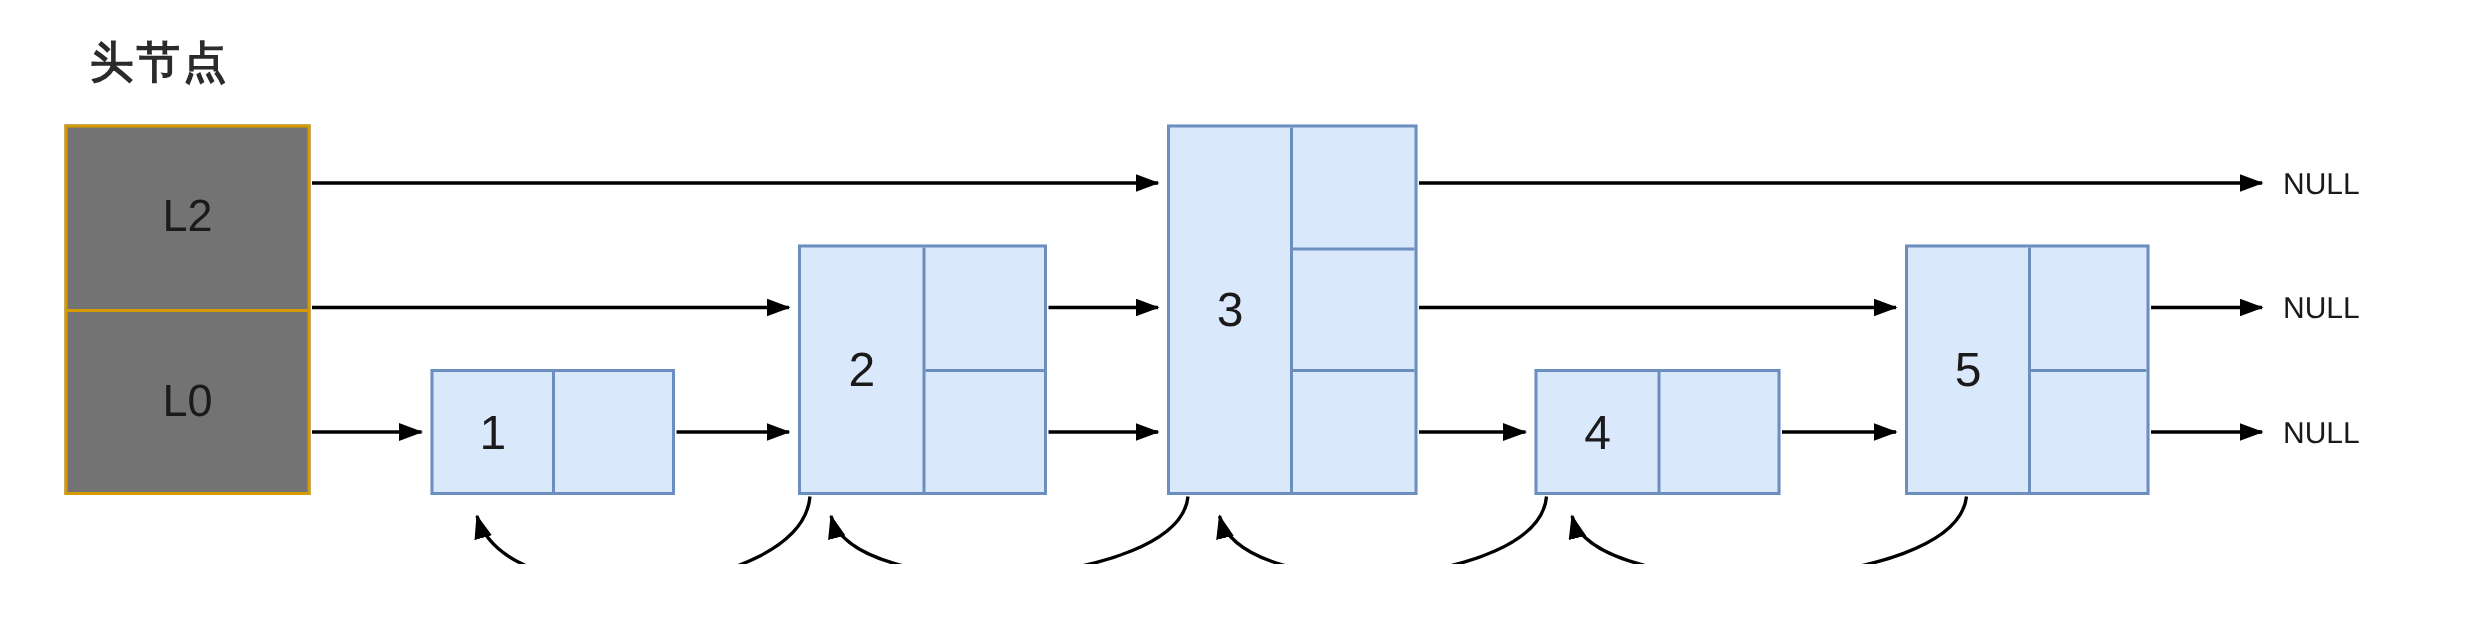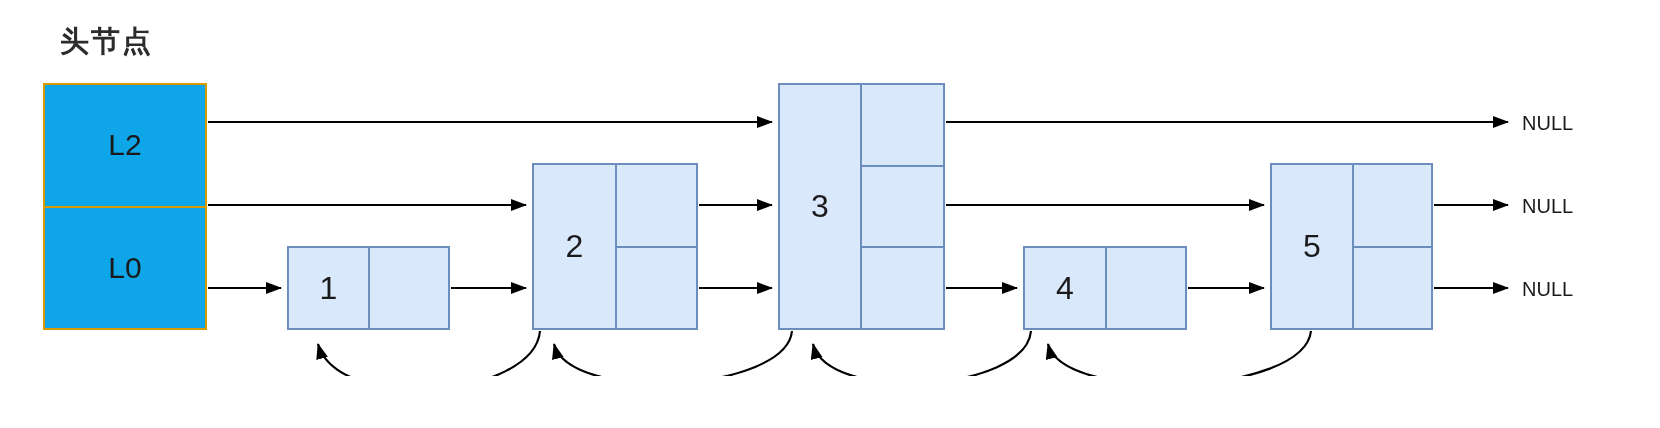--- a/index.html
+++ b/index.html
@@ -13,21 +13,21 @@
   }
   .arrows{position:absolute;left:0;top:0;width:1660px;height:428px;}
   .diagram-title{
     position:absolute;left:60px;top:22px;
     font-size:29px;font-weight:600;color:#2b2b2b;letter-spacing:2px;
   }
   
   .head-box{
     position:absolute;left:43px;top:83px;width:164px;height:247px;
     display:flex;flex-direction:column;
-    background:#0ea5e9;border:2px solid #d79b00;box-sizing:border-box;
+    background:#737373;border:2px solid #d79b00;box-sizing:border-box;
   }
   .head-cell{
     flex:1;display:flex;align-items:center;justify-content:center;
     font-size:30px;color:#1a1a1a;
     border-bottom:2px solid #d79b00;box-sizing:border-box;
   }
   .head-cell:last-child{border-bottom:none;align-items:center;}
   
   .node{
     position:absolute;display:flex;

